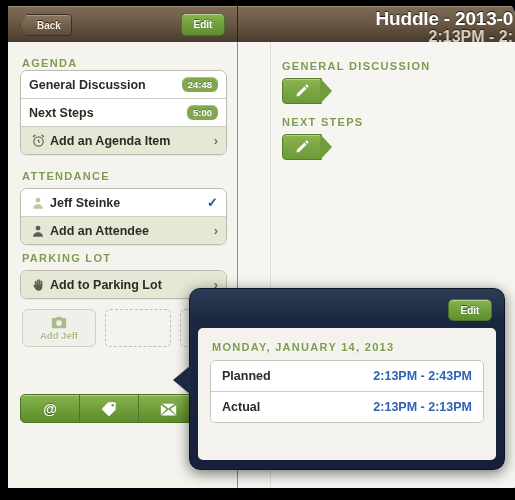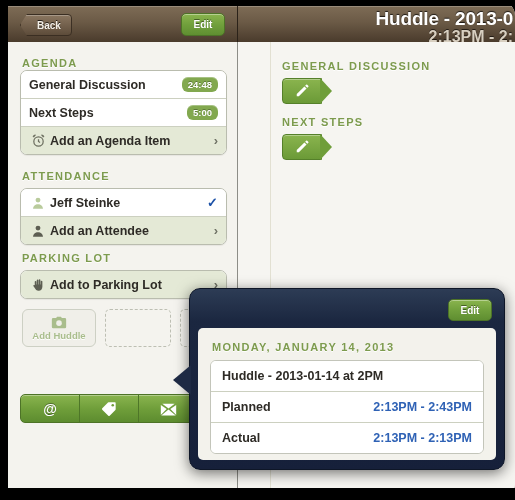--- a/index.html
+++ b/index.html
@@ -217,21 +217,21 @@
         <div class="chev">›</div>
       </div>
     </div>
 
     <div id="photo-strip">
       <div id="add-photo">
         <svg width="16" height="13" viewBox="0 0 24 20" fill="#a9bd8c">
           <path d="M9 1h6l1.4 2.2H21a2 2 0 0 1 2 2V17a2 2 0 0 1-2 2H3a2 2 0 0 1-2-2V5.2a2 2 0 0 1 2-2h4.6z"></path>
           <circle cx="12" cy="11" r="4.3" fill="#f0efe9"></circle>
         </svg>
-        <div class="lbl">Add Huddle</div>
+        <div class="lbl">Add Jeff</div>
       </div>
       <div class="ph-box"></div>
       <div class="ph-box"></div>
     </div>
 
     <div id="toolbar">
       <div class="seg">
         <span>@</span>
       </div>
       <div class="seg">
@@ -275,23 +275,20 @@
     <div id="pop-arrow"></div>
     <div class="green-btn" id="pop-edit">
       <span>Edit</span>
     </div>
 
     <div id="pop-body">
       <div class="sec-head" id="pop-date">Monday, January 14, 2013</div>
 
       <div id="pop-table">
         <div class="row white">
-          <div class="txt">Huddle - 2013-01-14 at 2PM</div>
-        </div>
-        <div class="row white">
           <div class="txt">Planned</div>
           <div class="val">2:13PM - 2:43PM</div>
         </div>
         <div class="row white">
           <div class="txt">Actual</div>
           <div class="val">2:13PM - 2:13PM</div>
         </div>
       </div>
     </div>
   </div>

